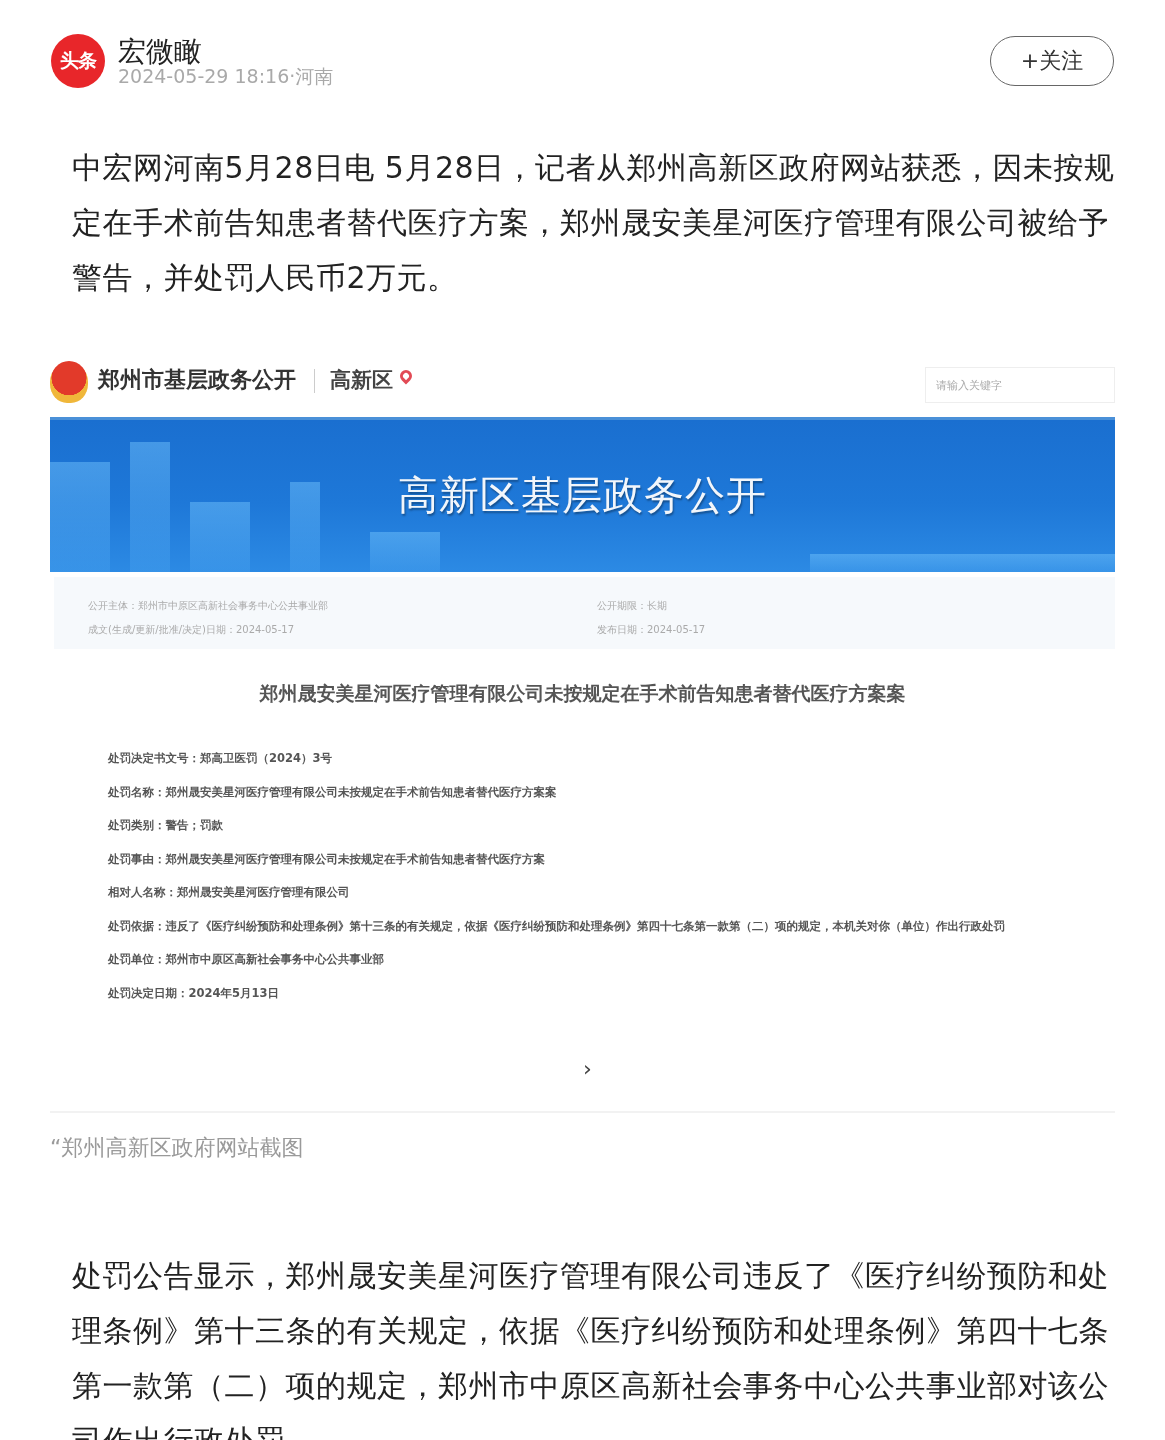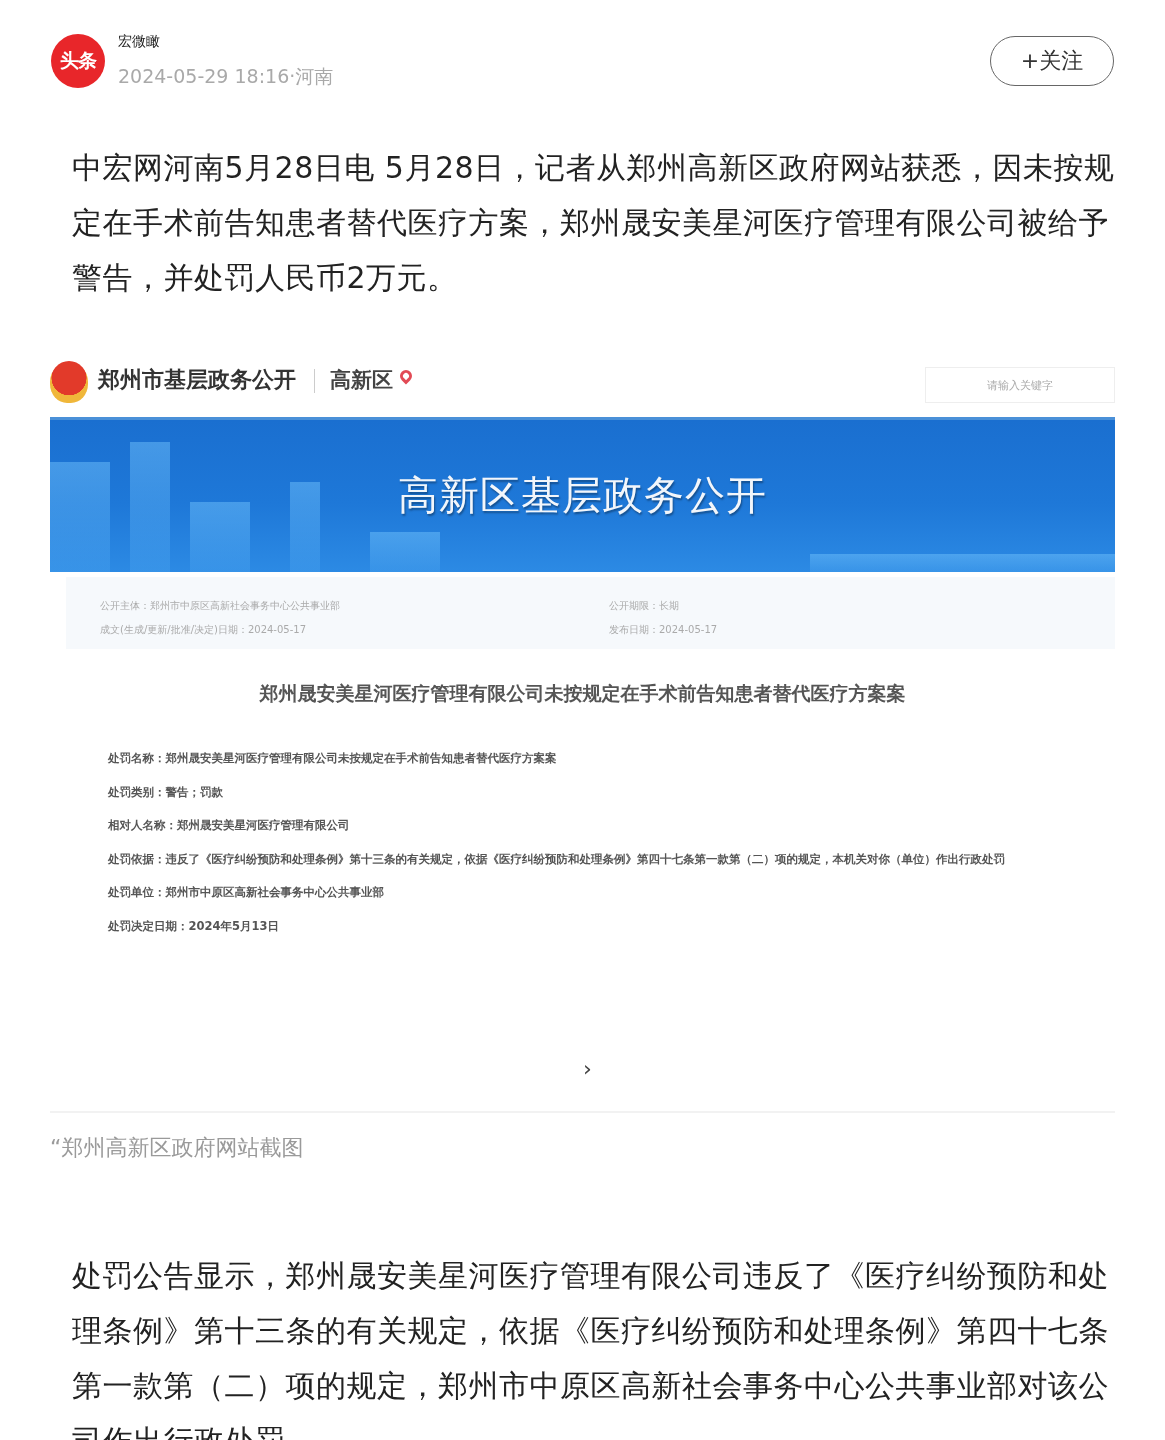--- a/index.html
+++ b/index.html
@@ -3,21 +3,21 @@
 <meta charset="utf-8">
 <style>
   * { box-sizing: border-box; margin: 0; padding: 0; }
   html, body { width: 1165px; height: 1440px; background: #ffffff; overflow: hidden; }
   body { font-family: "DejaVu Sans", "Liberation Sans", sans-serif; color: #222; position: relative; }
 
   .header { position: absolute; left: 0; top: 0; width: 1033px; height: 120px; }
   .avatar { position: absolute; left: 51px; top: 34px; width: 54px; height: 54px; border-radius: 50%;
             background: #e8262a; color: #fff; font-weight: bold; font-size: 19px;
             display: flex; align-items: center; justify-content: center; letter-spacing: -1px; }
-  .author { position: absolute; left: 118px; top: 33px; font-size: 14px; color: #222; text-align: center; }
+  .author { position: absolute; left: 118px; top: 33px; font-size: 28px; color: #222; text-align: center; }
   .meta { position: absolute; left: 118px; top: 64px; font-size: 19px; color: #a9a9a9; }
   .follow { position: absolute; left: 990px; top: 36px; width: 124px; height: 50px; border: 1.5px solid #666;
             border-radius: 25px; background: #fff; font-size: 22px; color: #333;
             display: flex; align-items: center; justify-content: center; cursor: pointer;
             font-family: "DejaVu Sans", sans-serif; }
 
   .para { position: absolute; left: 52px; width: 1065px; font-size: 30px; line-height: 55px; color: #222;
           letter-spacing: 0.5px; margin-left: 20px; }
   #p1 { top: 140px; }
   #p2 { top: 1248px; }
@@ -25,27 +25,27 @@
   .shot { position: absolute; left: 50px; top: 345px; width: 1065px; height: 770px; background: #fff; overflow: hidden; }
   .shot-top { position: absolute; left: 0; top: 0; width: 1065px; height: 72px; background: #fff; }
   .emblem { position: absolute; left: 0; top: 16px; width: 38px; height: 42px; border-radius: 50% 50% 45% 45%;
             background: radial-gradient(circle at 50% 40%, #e23a2a 0 55%, #f0b73a 56% 100%); }
   .site-name { position: absolute; left: 48px; top: 20px; font-size: 22px; font-weight: bold; color: #333; }
   .site-sep { position: absolute; left: 264px; top: 24px; width: 1px; height: 24px; background: #ccc; }
   .site-region { position: absolute; left: 280px; top: 21px; font-size: 21px; color: #444; font-weight: bold; }
   .pin { position: absolute; left: 350px; top: 25px; width: 12px; height: 12px; border: 3px solid #e24a55;
          border-radius: 50% 50% 50% 0; transform: rotate(-45deg); }
   .site-search { position: absolute; left: 875px; top: 22px; width: 190px; height: 36px; border: 1px solid #eee;
-                 font-size: 11px; color: #aaa; padding: 10px 10px; background: #fff; text-align: center; }
+                 font-size: 11px; color: #aaa; padding: 10px 10px; background: #fff; }
   .banner { position: absolute; left: 0; top: 72px; width: 1065px; height: 155px;
             background: linear-gradient(180deg, #1a6fd0 0%, #1e78d8 55%, #2c8ae4 100%); border-top: 3px solid #4a90d8; }
   .banner-city { position: absolute; bottom: 0; height: 80px; background: linear-gradient(180deg, rgba(120,200,255,0.45), rgba(120,200,255,0.15)); }
   .banner-title { position: absolute; left: 0; width: 1065px; top: 48px; text-align: center; font-size: 40px;
                   font-family: "DejaVu Serif", serif; color: #f2f6fb; text-shadow: 1px 2px 2px rgba(0,0,0,0.35); letter-spacing: 1px; }
-  .info { position: absolute; left: 16px; top: 232px; width: 1065px; height: 72px; background: #f6f9fc; }
+  .info { position: absolute; left: 4px; top: 232px; width: 1065px; height: 72px; background: #f6f9fc; }
   .info span { position: absolute; font-size: 10px; color: #aaa; }
   .doc-title { position: absolute; left: 0; width: 1065px; top: 336px; text-align: center; font-size: 19px; color: #555; font-weight: bold; }
   .fields { position: absolute; left: 58px; top: 406px; }
   .field { font-size: 11.5px; color: #555; font-weight: bold; height: 33.5px; white-space: nowrap; }
   .more { position: absolute; left: 0; top: 680px; width: 1065px; height: 88px; background: #fff;
           border-bottom: 2px solid #f2f2f2; display: flex; align-items: center; justify-content: center;
           font-size: 22px; color: #333; cursor: pointer; }
   .more .chev { margin-left: 10px; font-size: 22px; color: #444; }
 
   .caption { position: absolute; left: 50px; top: 1133px; font-size: 22px; color: #9a9a9a; }
@@ -81,22 +81,24 @@
     <div class="banner-title">高新区基层政务公开</div>
   </div>
   <div class="info">
     <span style="left:34px;top:22px;">公开主体：郑州市中原区高新社会事务中心公共事业部</span>
     <span style="left:34px;top:46px;">成文(生成/更新/批准/决定)日期：2024-05-17</span>
     <span style="left:543px;top:22px;">公开期限：长期</span>
     <span style="left:543px;top:46px;">发布日期：2024-05-17</span>
   </div>
   <div class="doc-title">郑州晟安美星河医疗管理有限公司未按规定在手术前告知患者替代医疗方案案</div>
   <div class="fields">
+    <div class="field">处罚决定书文号：郑高卫医罚（2024）3号</div>
     <div class="field">处罚名称：郑州晟安美星河医疗管理有限公司未按规定在手术前告知患者替代医疗方案案</div>
     <div class="field">处罚类别：警告；罚款</div>
+    <div class="field">处罚事由：郑州晟安美星河医疗管理有限公司未按规定在手术前告知患者替代医疗方案</div>
     <div class="field">相对人名称：郑州晟安美星河医疗管理有限公司</div>
     <div class="field">处罚依据：违反了《医疗纠纷预防和处理条例》第十三条的有关规定，依据《医疗纠纷预防和处理条例》第四十七条第一款第（二）项的规定，本机关对你（单位）作出行政处罚</div>
     <div class="field">处罚单位：郑州市中原区高新社会事务中心公共事业部</div>
     <div class="field">处罚决定日期：2024年5月13日</div>
   </div>
   <div class="more">
     <span class="chev">›</span>
   </div>
 </div>
 

